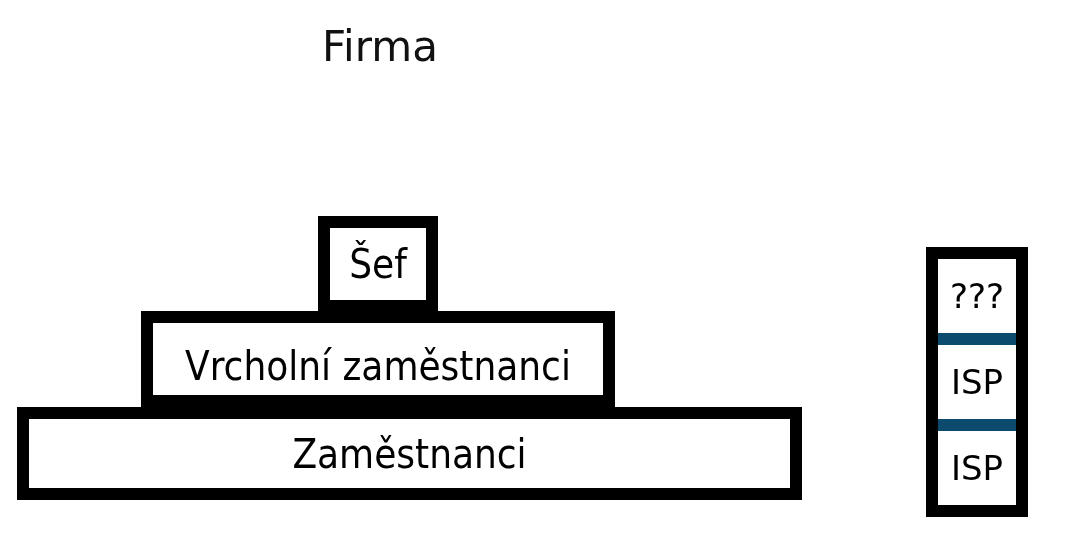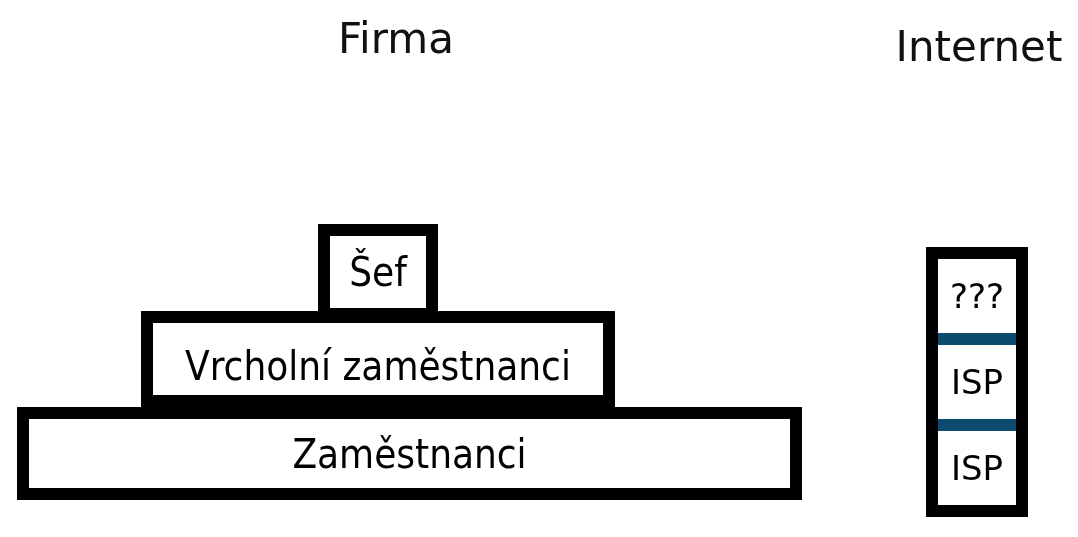--- a/index.html
+++ b/index.html
@@ -24,24 +24,23 @@
   .heading {
     position: absolute;
     font-size: 42px;
     line-height: 1;
     font-weight: 400;
     white-space: nowrap;
     color: #111111;
   }
   #heading-firma {
     left: 0px;
-    top: 18px;
+    top: 26px;
     width: 760px;
     text-align: center;
-    margin-left: 16px;
   }
   #heading-internet {
     left: 880px;
     top: 26px;
     width: 198px;
     text-align: center;
   }
 
   
   .pyramid-box {
@@ -56,21 +55,21 @@
   .pyramid-box .box-label {
     font-size: 38px;
     line-height: 1;
     white-space: nowrap;
     color: #000000;
     font-stretch: condensed;
   }
 
   #box-sef {
     left: 318px;
-    top: 224px;
+    top: 216px;
     width: 120px;
     height: 96px;
   }
   #box-sef .box-label { font-size: 40px; }
 
   #box-vrcholni {
     left: 141px;
     top: 311px;
     width: 474px;
     height: 96px;
@@ -116,21 +115,20 @@
     color: #000000;
   }
 </style>
 </head>
 <body>
 
 <div id="canvas">
 
   <div class="heading" id="heading-firma">Firma</div>
 
-  <div class="heading" id="heading-internet">Internet</div>
 
   <div class="pyramid-box" id="box-sef">
     <span class="box-label">Šef</span>
   </div>
 
   <div class="pyramid-box" id="box-vrcholni">
     <span class="box-label">Vrcholní zaměstnanci</span>
   </div>
 
   <div class="pyramid-box" id="box-zamestnanci">

